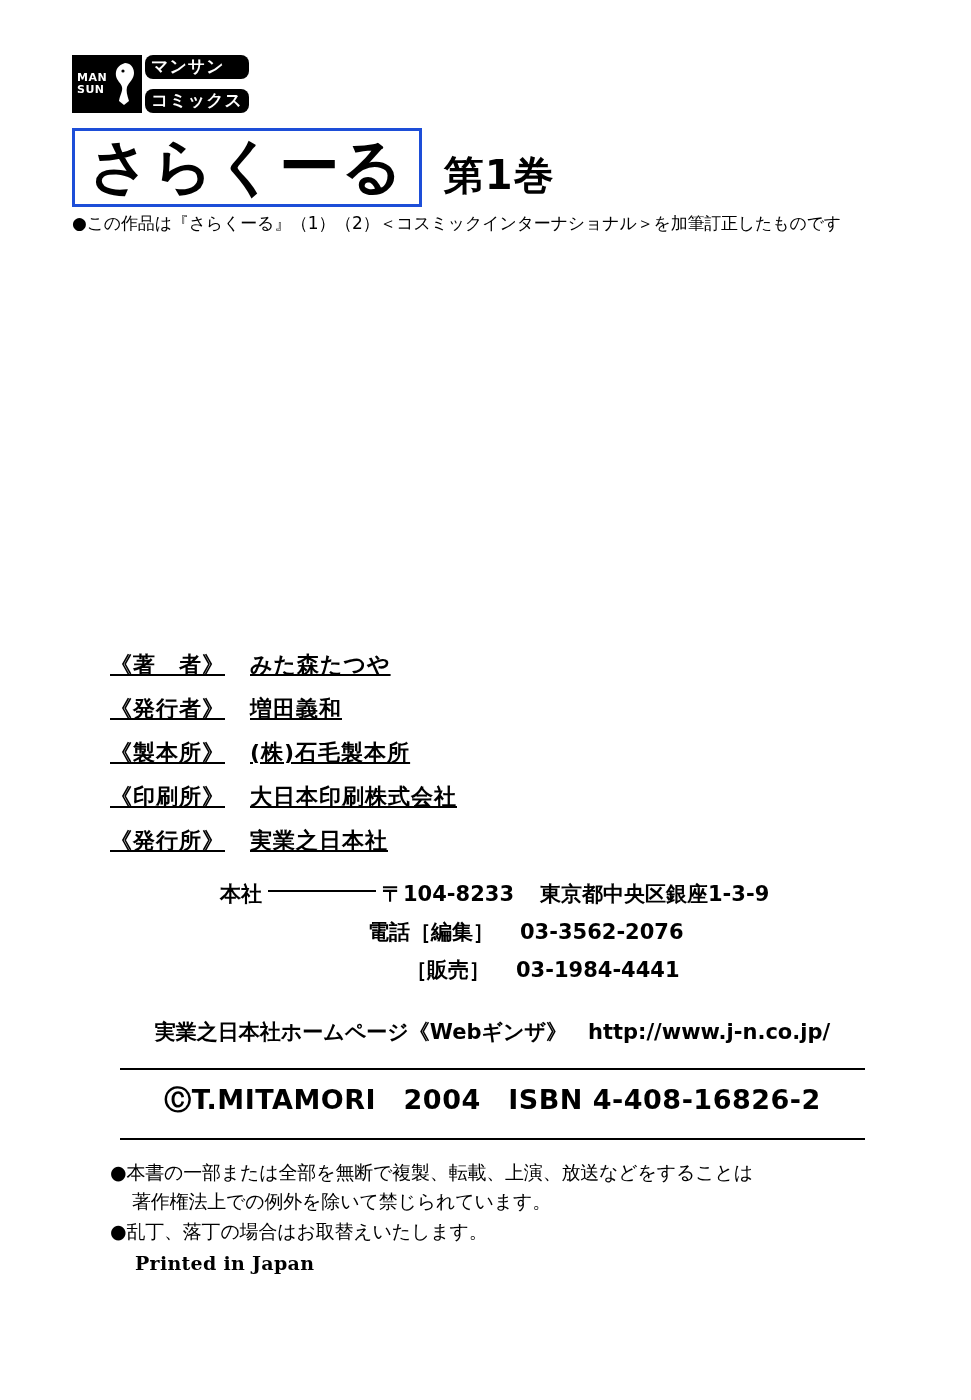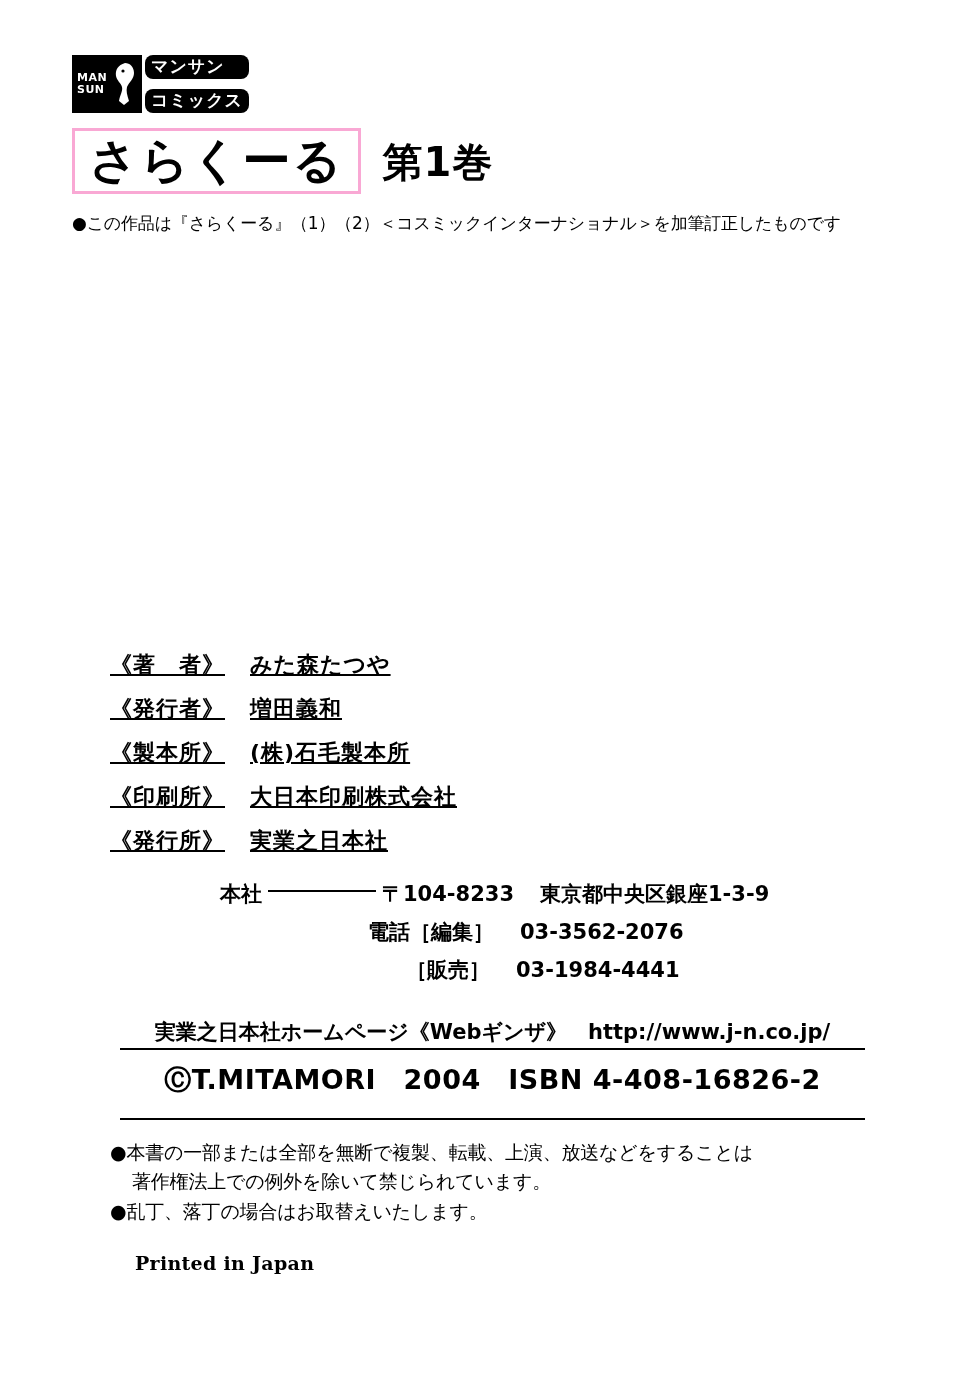--- a/index.html
+++ b/index.html
@@ -74,23 +74,23 @@
 
   
   .title-row {
     position: absolute;
     left: 72px;
     top: 128px;
     display: flex;
     align-items: flex-end;
   }
   .title-box {
-    border: 3px solid #f9a8d4;
+    border: 3px solid #1d4ed8;
     padding: 4px 14px 6px 14px;
-    font-size: 48px;
+    font-size: 60px;
     font-weight: bold;
     line-height: 1.05;
     letter-spacing: 2px;
   }
   .title-volume {
     margin-left: 22px;
     font-size: 40px;
     font-weight: bold;
     letter-spacing: 1px;
     padding-bottom: 4px;
@@ -148,21 +148,21 @@
     border-top: 2px solid #000;
     margin: 0 6px 7px 6px;
   }
 
   .hp-line {
     margin-top: 34px;
     font-size: 21px;
     font-weight: bold;
     text-align: center;
     letter-spacing: 0px;
-    padding-bottom: 2px;
+    padding-bottom: 22px;
     border-bottom: 2px solid #000;
     width: 745px;
     margin-left: 10px;
   }
   .copyright-line {
     margin-top: 12px;
     font-size: 27px;
     font-weight: bold;
     text-align: center;
     width: 745px;

